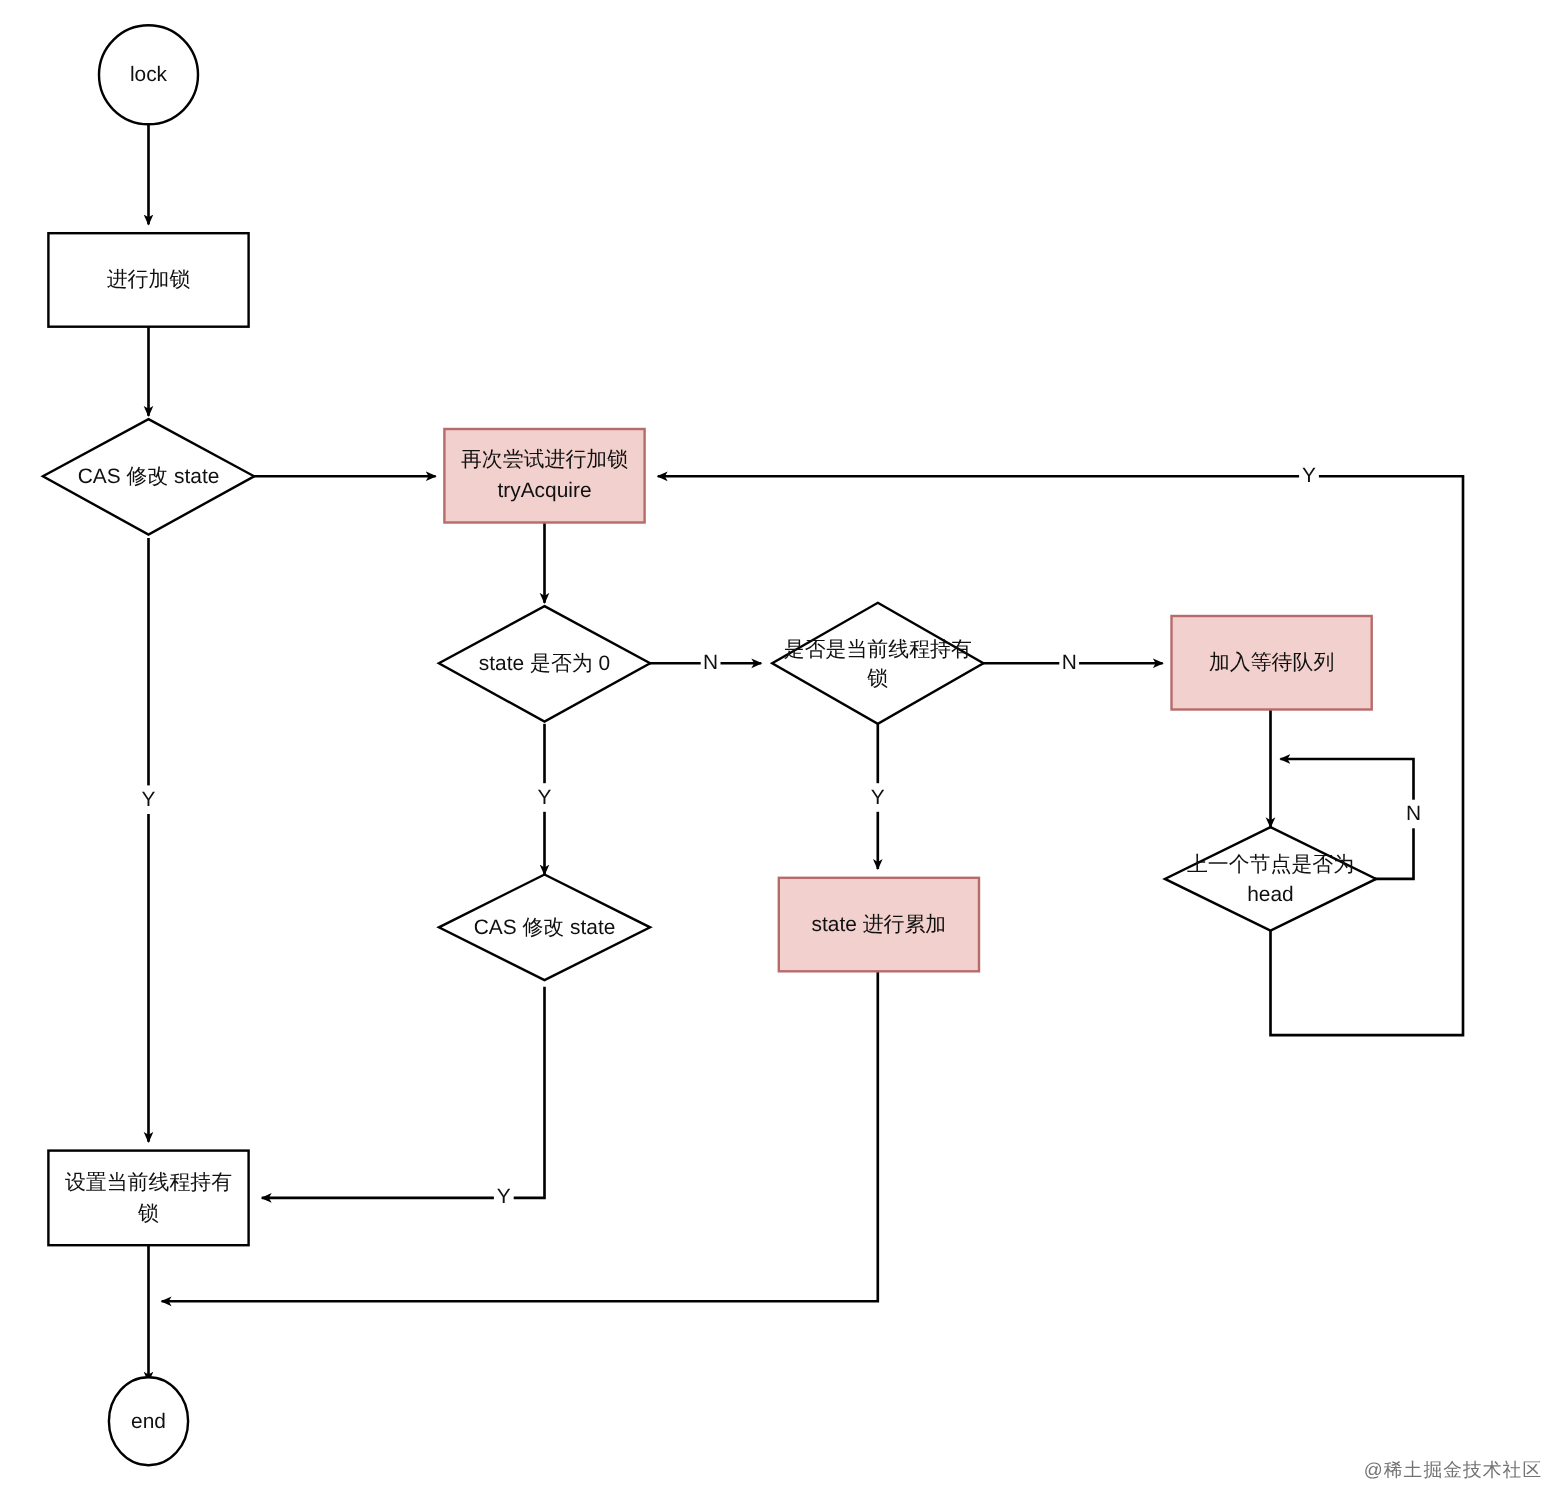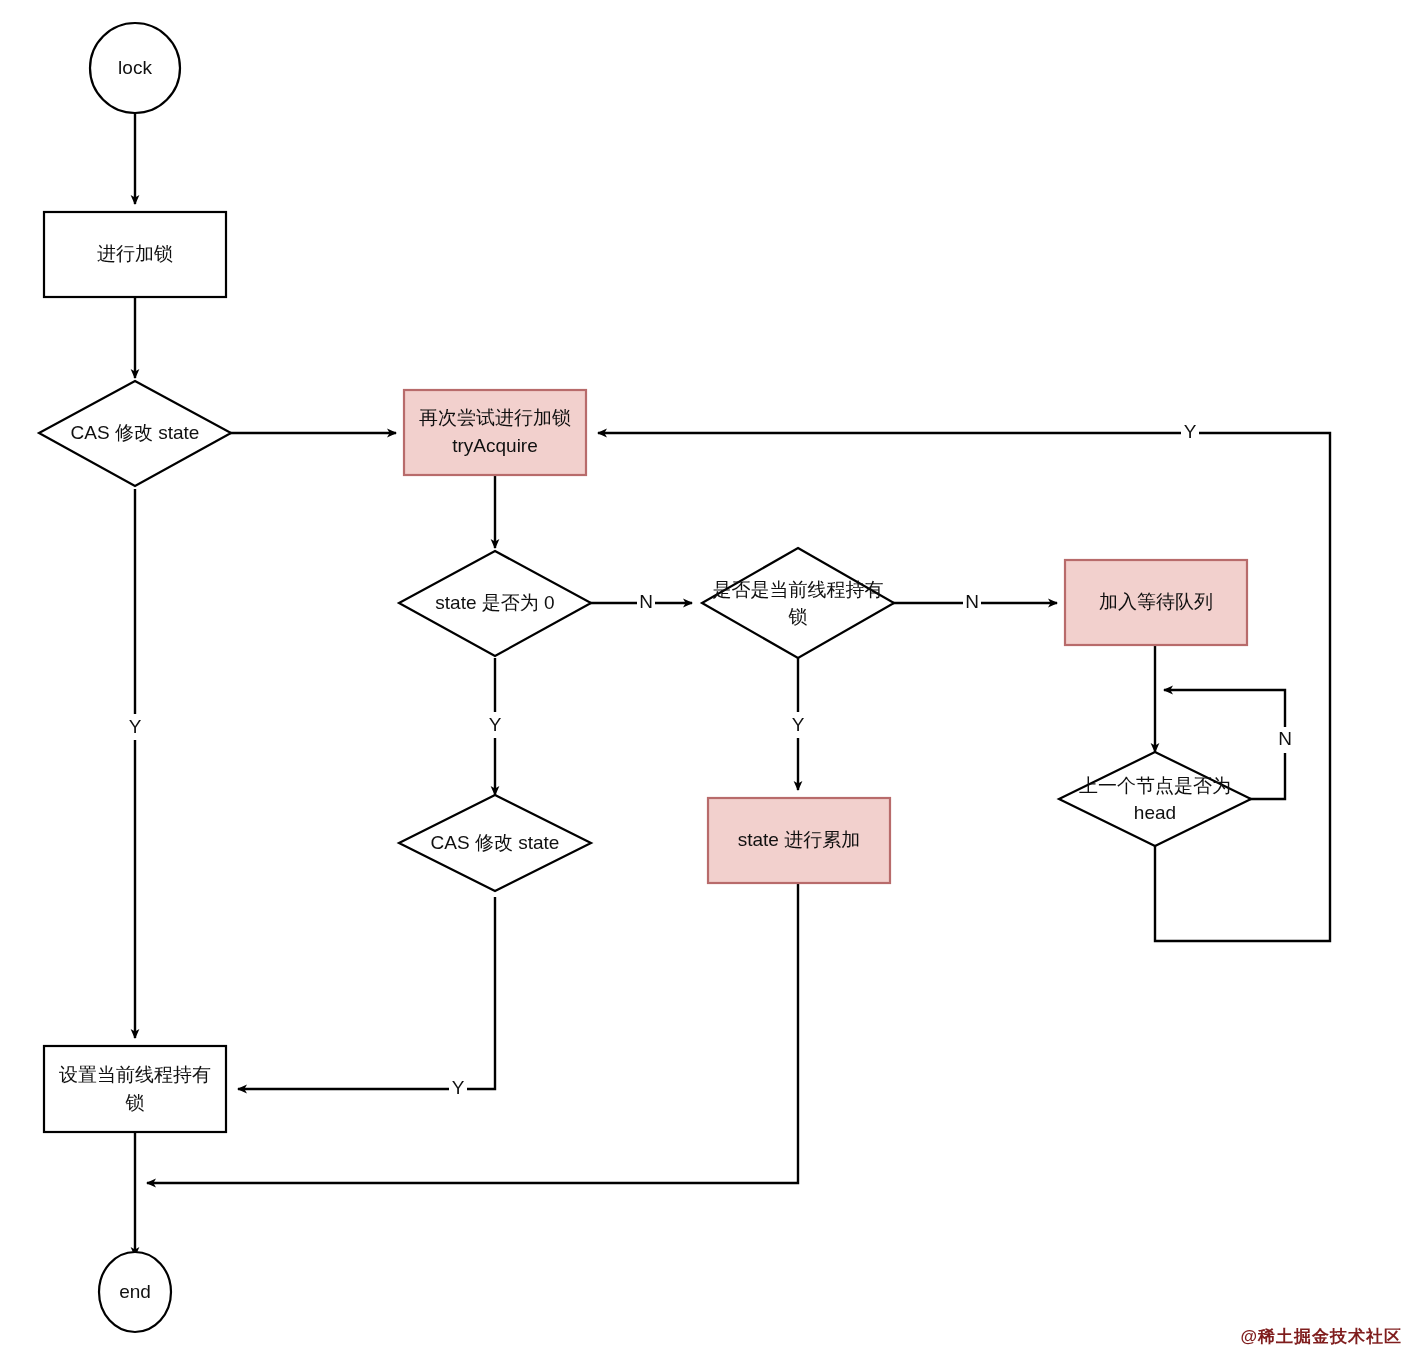--- a/index.html
+++ b/index.html
@@ -52,24 +52,23 @@
     stroke: #000000;
     stroke-width: 2.4;
     fill: none;
   }
   .watermark {
     position: absolute;
     right: 22px;
     bottom: 22px;
     font-family: "Liberation Sans", "DejaVu Sans", sans-serif;
     font-size: 17px;
-    color: #7f1d1d;
+    color: #737373;
     letter-spacing: 1px;
     user-select: none;
-    font-weight: bold;
   }
   .label-bg {
     fill: #ffffff;
   }
 </style>
 </head>
 <body>
 
 <div id="canvas">
 

